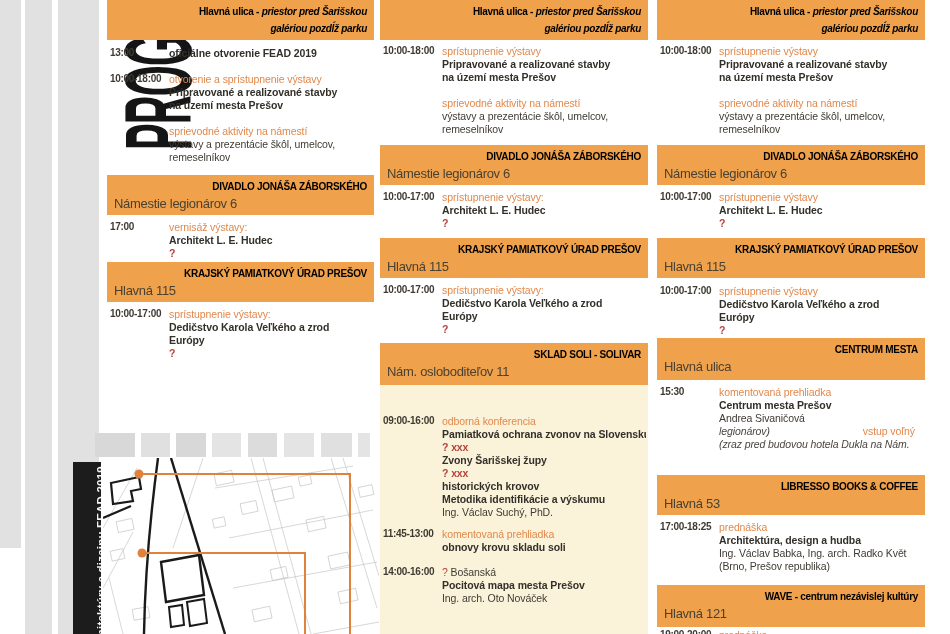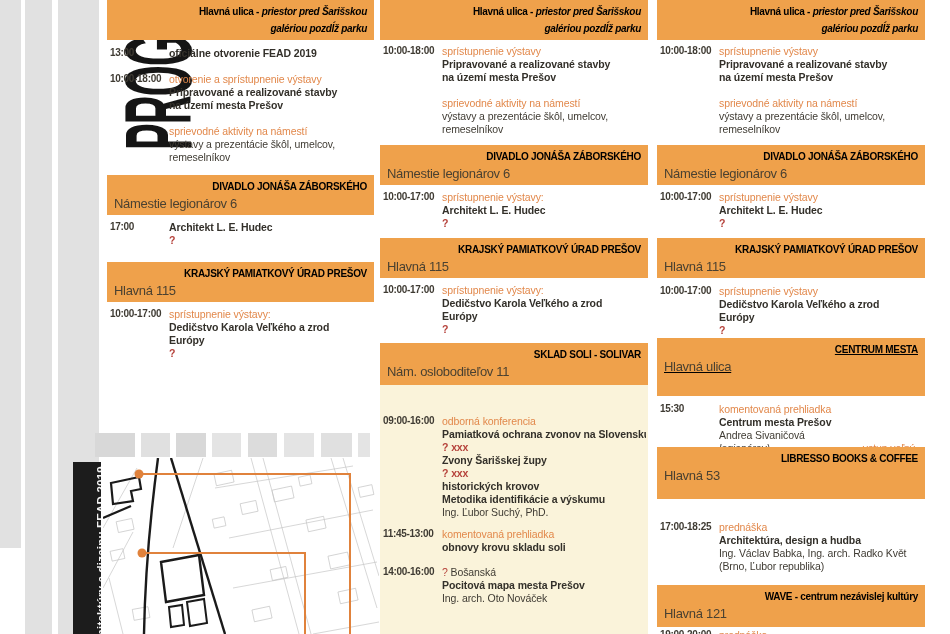--- a/index.html
+++ b/index.html
@@ -148,20 +148,21 @@
           </div>
         </div>
         <div class="venue-header" style="top: 175px; height: 40px;">
           <div class="hline hb"><span>DIVADLO JONÁŠA ZÁBORSKÉHO</span></div>
           <div class="hline"><span>Námestie legionárov 6</span></div>
         </div>
         <div class="rows" style="top: 221px;">
           <div class="row" style="margin-top: 0px;">
             <span class="time">17:00</span>
             <div class="lines">
+              <div class="ln type"><span>vernisáž výstavy:</span></div>
               <div class="ln title"><span>Architekt L. E. Hudec</span></div>
               <div class="ln red"><span>?</span></div>
             </div>
           </div>
         </div>
         <div class="venue-header" style="top: 262px; height: 40px;">
           <div class="hline hb"><span>KRAJSKÝ PAMIATKOVÝ ÚRAD PREŠOV</span></div>
           <div class="hline"><span>Hlavná 115</span></div>
         </div>
         <div class="rows" style="top: 308px;">
@@ -233,21 +234,21 @@
           <div class="row" style="margin-top: 0px;">
             <span class="time">09:00-16:00</span>
             <div class="lines">
               <div class="ln type"><span>odborná konferencia</span></div>
               <div class="ln title"><span>Pamiatková ochrana zvonov na Slovensku</span></div>
               <div class="ln red"><span>? xxx</span></div>
               <div class="ln title"><span>Zvony Šarišskej župy</span></div>
               <div class="ln red"><span>? xxx</span></div>
               <div class="ln title"><span>historických krovov</span></div>
               <div class="ln title"><span>Metodika identifikácie a výskumu</span></div>
-              <div class="ln plain"><span>Ing. Ľubor Suchý, PhD.</span></div>
+              <div class="ln plain"><span>Ing. Václav Suchý, PhD.</span></div>
             </div>
           </div>
           <div class="row" style="margin-top: 9px;">
             <span class="time">11:45-13:00</span>
             <div class="lines">
               <div class="ln type"><span>komentovaná prehliadka</span></div>
               <div class="ln title"><span>obnovy krovu skladu soli</span></div>
             </div>
           </div>
           <div class="row" style="margin-top: 12px;">
@@ -301,51 +302,51 @@
           <div class="row" style="margin-top: 0px;">
             <span class="time">10:00-17:00</span>
             <div class="lines">
               <div class="ln type"><span>sprístupnenie výstavy</span></div>
               <div class="ln title"><span>Dedičstvo Karola Veľkého a zrod</span></div>
               <div class="ln title"><span>Európy</span></div>
               <div class="ln red"><span>?</span></div>
             </div>
           </div>
         </div>
-        <div class="venue-header" style="top: 338px; height: 58px; text-decoration: underline;">
+        <div class="venue-header" style="top: 338px; height: 42px;">
           <div class="hline hb"><span>CENTRUM MESTA</span></div>
           <div class="hline"><span>Hlavná ulica</span></div>
         </div>
         <div class="rows" style="top: 386px;">
-          <div class="row" style="margin-top: 17px;">
+          <div class="row" style="margin-top: 0px;">
             <span class="time">15:30</span>
             <div class="lines">
               <div class="ln type"><span>komentovaná prehliadka</span></div>
               <div class="ln title"><span>Centrum mesta Prešov</span></div>
               <div class="ln plain"><span>Andrea Sivaničová</span></div>
               <div class="ln italic flexline">
                 <span>legionárov)</span>
                 <span class="right-orange">vstup voľný</span>
               </div>
               <div class="ln italic"><span>(zraz pred budovou hotela Dukla na Nám.</span></div>
             </div>
           </div>
         </div>
-        <div class="venue-header" style="top: 447px; height: 52px;">
+        <div class="venue-header" style="top: 475px; height: 40px;">
           <div class="hline hb"><span>LIBRESSO BOOKS &amp; COFFEE</span></div>
           <div class="hline"><span>Hlavná 53</span></div>
         </div>
         <div class="rows" style="top: 521px;">
           <div class="row" style="margin-top: 0px;">
             <span class="time">17:00-18:25</span>
             <div class="lines">
               <div class="ln type"><span>prednáška</span></div>
               <div class="ln title"><span>Architektúra, design a hudba</span></div>
               <div class="ln plain"><span>Ing. Václav Babka, Ing. arch. Radko Květ</span></div>
-              <div class="ln plain"><span>(Brno, Ľubor republika)</span></div>
+              <div class="ln plain"><span>(Brno, Prešov republika)</span></div>
             </div>
           </div>
         </div>
         <div class="venue-header" style="top: 585px; height: 42px;">
           <div class="hline hb"><span>WAVE - centrum nezávislej kultúry</span></div>
           <div class="hline"><span>Hlavná 121</span></div>
         </div>
         <div class="rows" style="top: 629px;">
           <div class="row" style="margin-top: 0px;">
             <span class="time">19:00-20:00</span>

